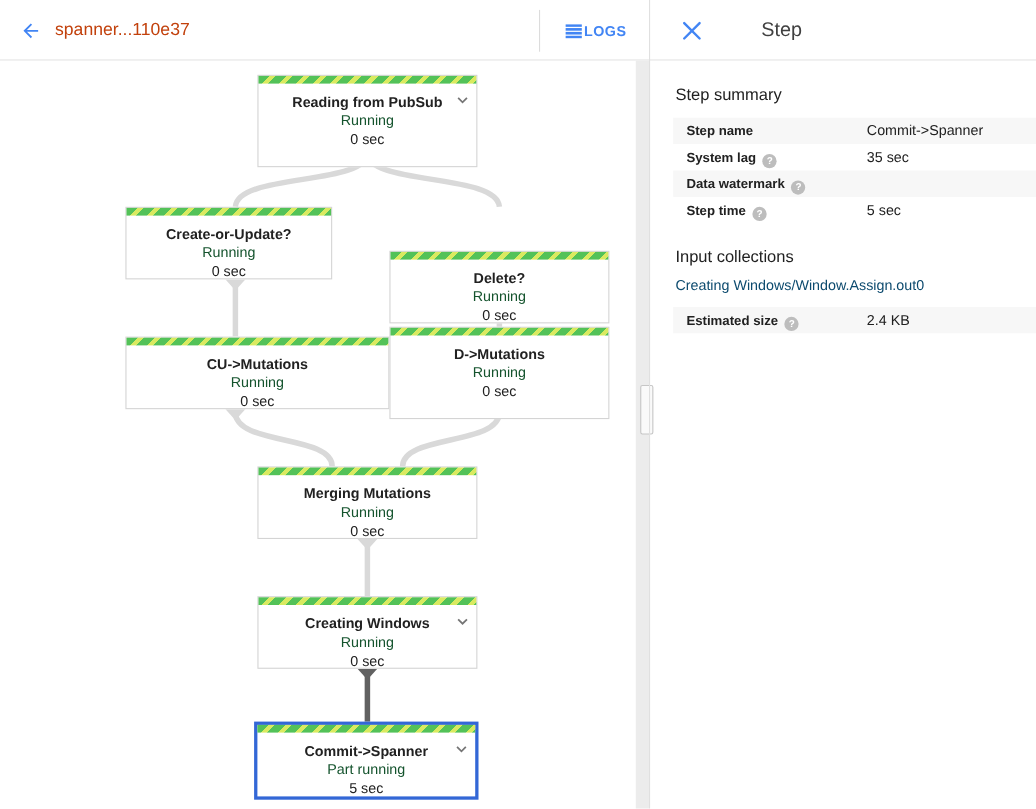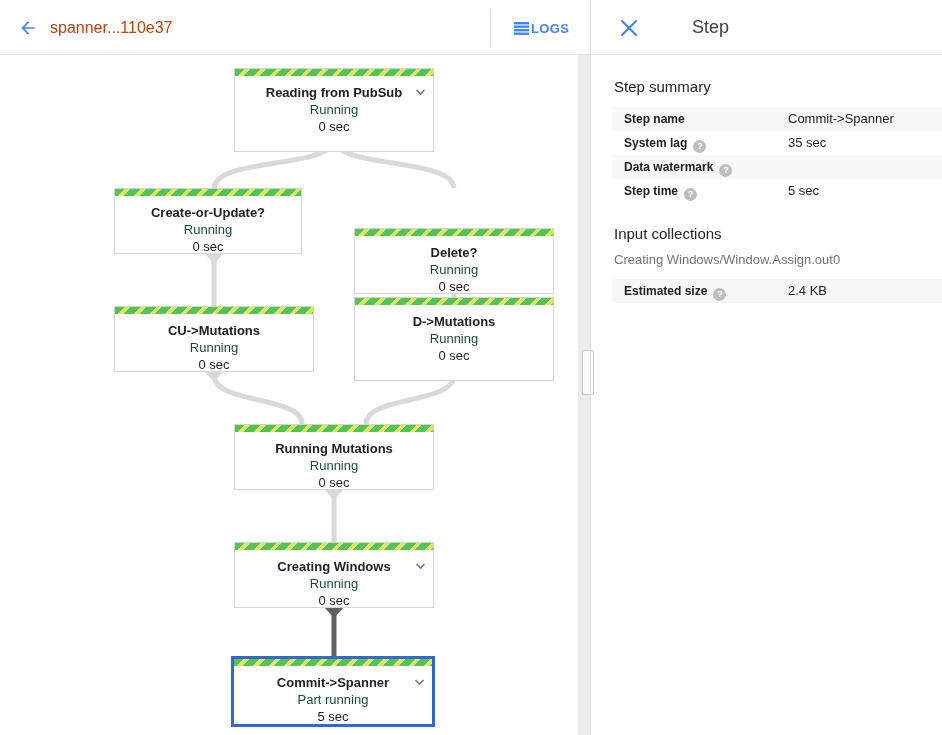--- a/index.html
+++ b/index.html
@@ -41,21 +41,21 @@
   .side-panel { position:absolute; left:591px; top:56px; width:351px; height:679px; background:#fff; }
   .sec-heading { margin:22px 0 0 23px; font-size:15px; color:#212121; }
   .ptable { margin:12px 0 0 21px; }
   .prow { position:relative; height:24px; line-height:24px; padding-left:12px; font-size:12px; }
   .prow:nth-child(odd) { background:#f7f7f7; }
   .plabel { font-weight:bold; color:#212121; }
   .pvalue { position:absolute; left:176px; top:0; font-size:13px; font-weight:normal; color:#212121; }
   .help { display:inline-flex; width:13px; height:13px; margin-left:6px; border-radius:50%;
           background:#bdbdbd; color:#fff; font-size:9px; font-weight:bold;
           align-items:center; justify-content:center; vertical-align:-2px; cursor:pointer; }
-  .collection-name { margin:10px 0 0 23px; font-size:13px; color:#737373; }
+  .collection-name { margin:10px 0 0 23px; font-size:13px; color:#0c4a6e; }
 </style>
 </head>
 <body>
 
 <div class="topbar">
   <div class="back-btn">
     <svg width="20" height="20" viewBox="0 0 24 24">
       <path d="M20 11H7.8l5.6-5.6L12 4l-8 8 8 8 1.4-1.4L7.8 13H20v-2z" fill="#4285f4"></path>
     </svg>
   </div>
@@ -117,35 +117,35 @@
         <div class="ntitle">Create-or-Update?</div>
         <div class="nstatus">Running</div>
         <div class="ntime">0 sec</div>
       </div>
       <div class="node" style="left: 354px; top: 133px; width: 200px; height: 66px; margin-top: 40px;">
         <div class="stripe"></div>
         <div class="ntitle">Delete?</div>
         <div class="nstatus">Running</div>
         <div class="ntime">0 sec</div>
       </div>
-      <div class="node" style="left: 114px; top: 251px; width: 200px; height: 66px;">
+      <div class="node" style="left: 114px; top: 251px; width: 240px; height: 66px;">
         <div class="stripe"></div>
         <div class="ntitle">CU-&gt;Mutations</div>
         <div class="nstatus">Running</div>
         <div class="ntime">0 sec</div>
       </div>
       <div class="node" style="left: 354px; top: 242px; width: 200px; height: 84px;">
         <div class="stripe"></div>
         <div class="ntitle">D-&gt;Mutations</div>
         <div class="nstatus">Running</div>
         <div class="ntime">0 sec</div>
       </div>
       <div class="node" style="left: 234px; top: 369px; width: 200px; height: 66px;">
         <div class="stripe"></div>
-        <div class="ntitle">Running Mutations</div>
+        <div class="ntitle">Merging Mutations</div>
         <div class="nstatus">Running</div>
         <div class="ntime">0 sec</div>
       </div>
       <div class="node" style="left: 234px; top: 487px; width: 200px; height: 66px;">
         <div class="stripe"></div>
         <div class="ntitle">Creating Windows</div>
         <div class="nstatus">Running</div>
         <div class="ntime">0 sec</div>
         <span class="nchev"><svg width="11" height="7" viewBox="0 0 11 7">
             <path d="M1.5,1 L5.5,5 L9.5,1" stroke="#757575" stroke-width="1.6" fill="none"></path>

